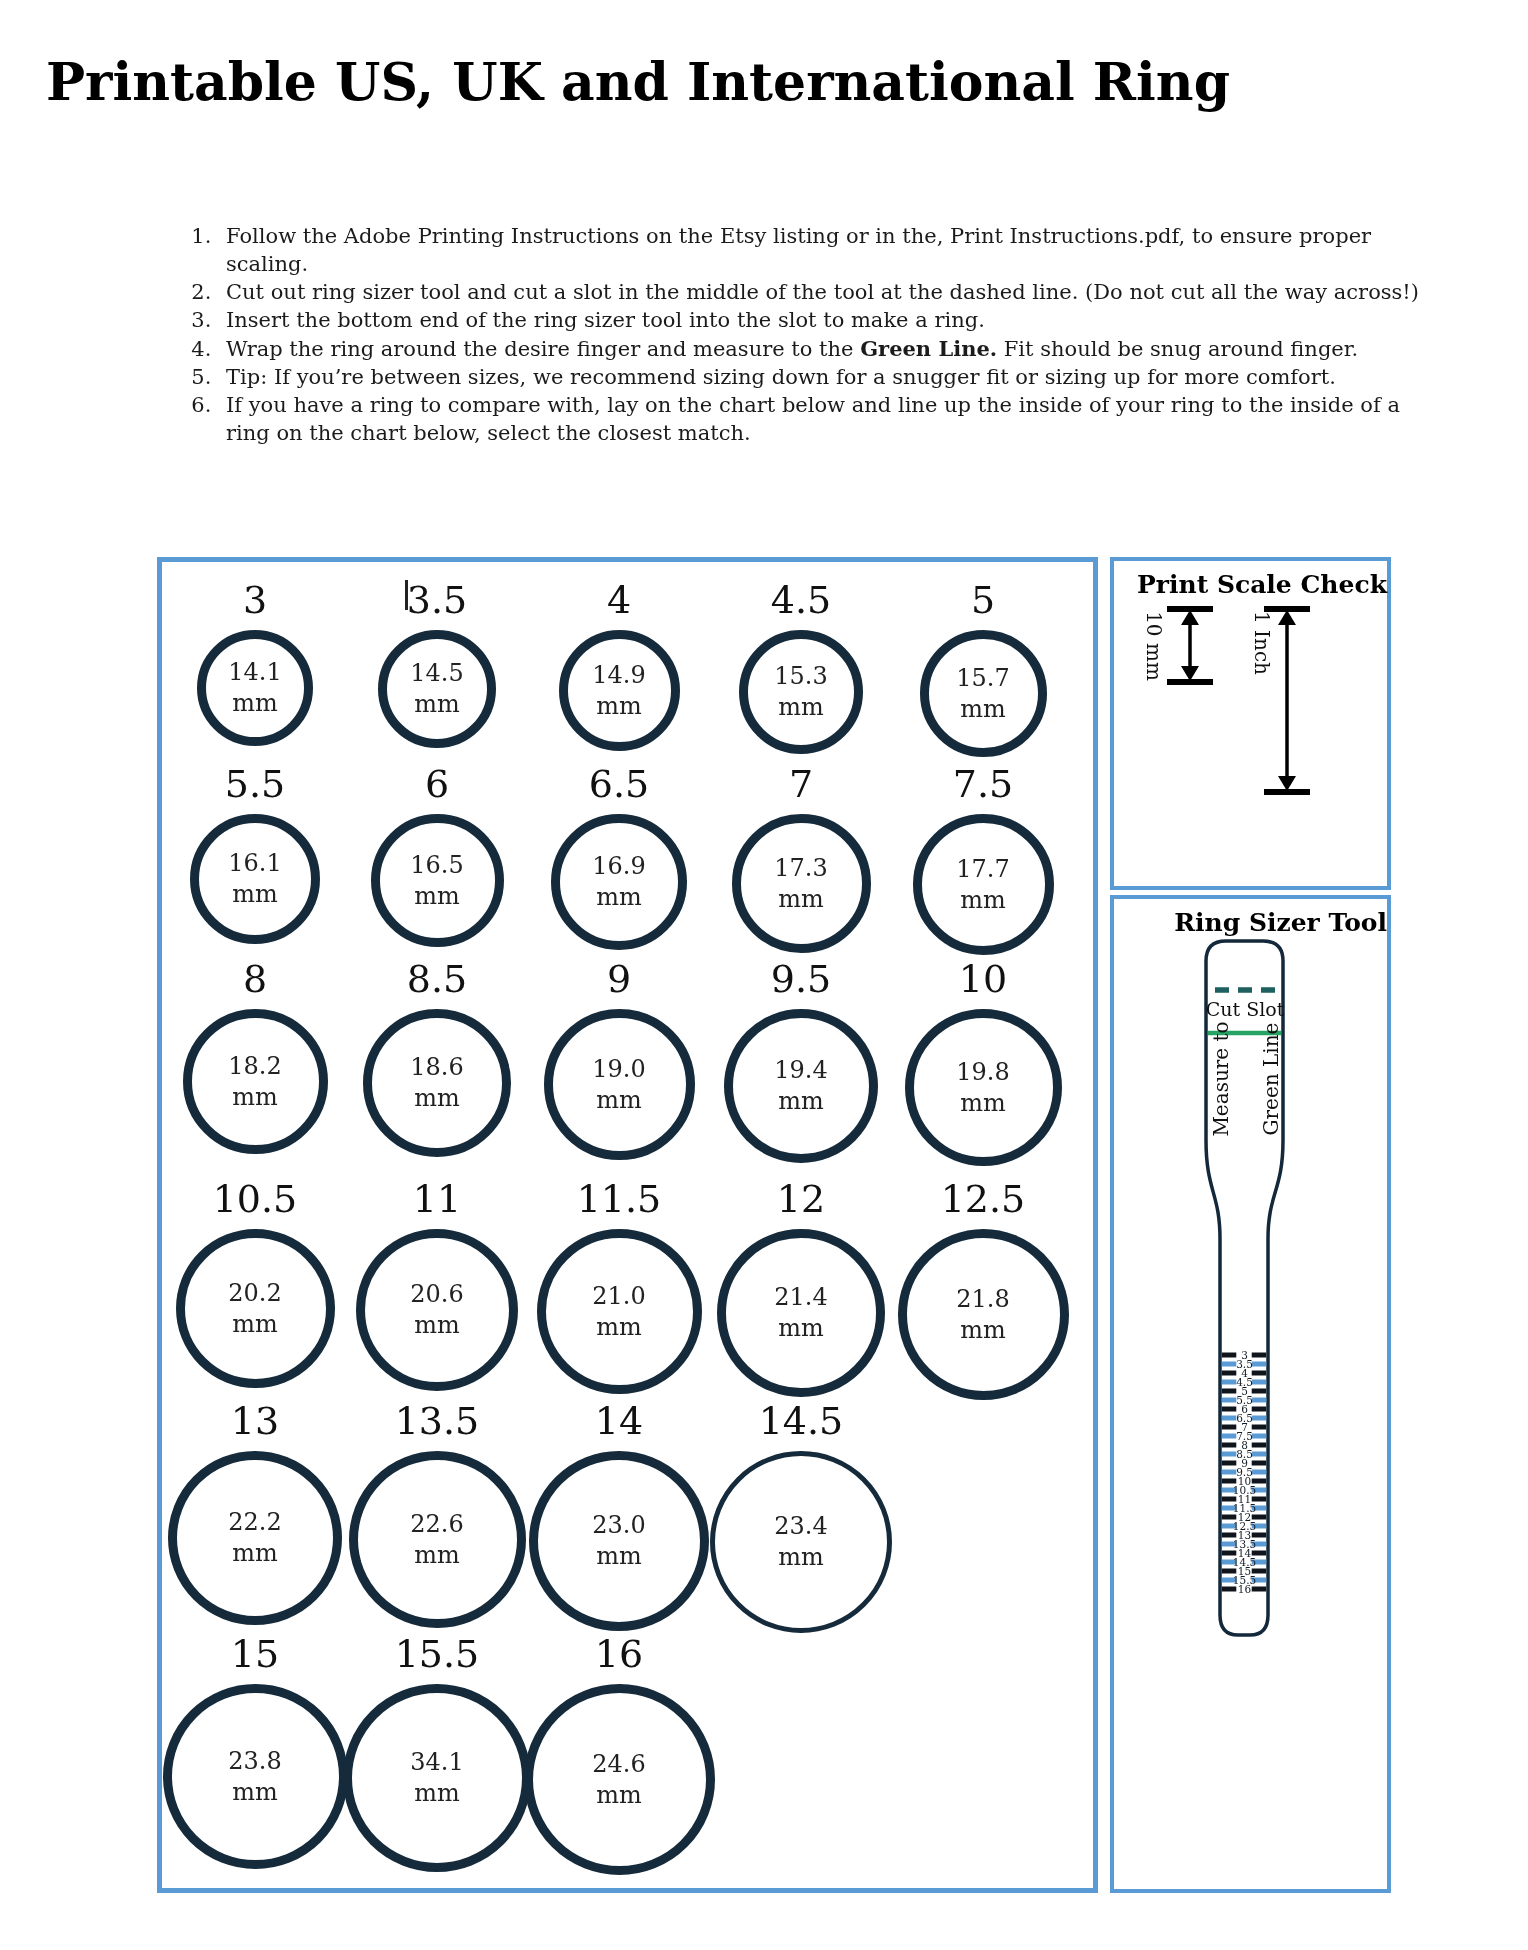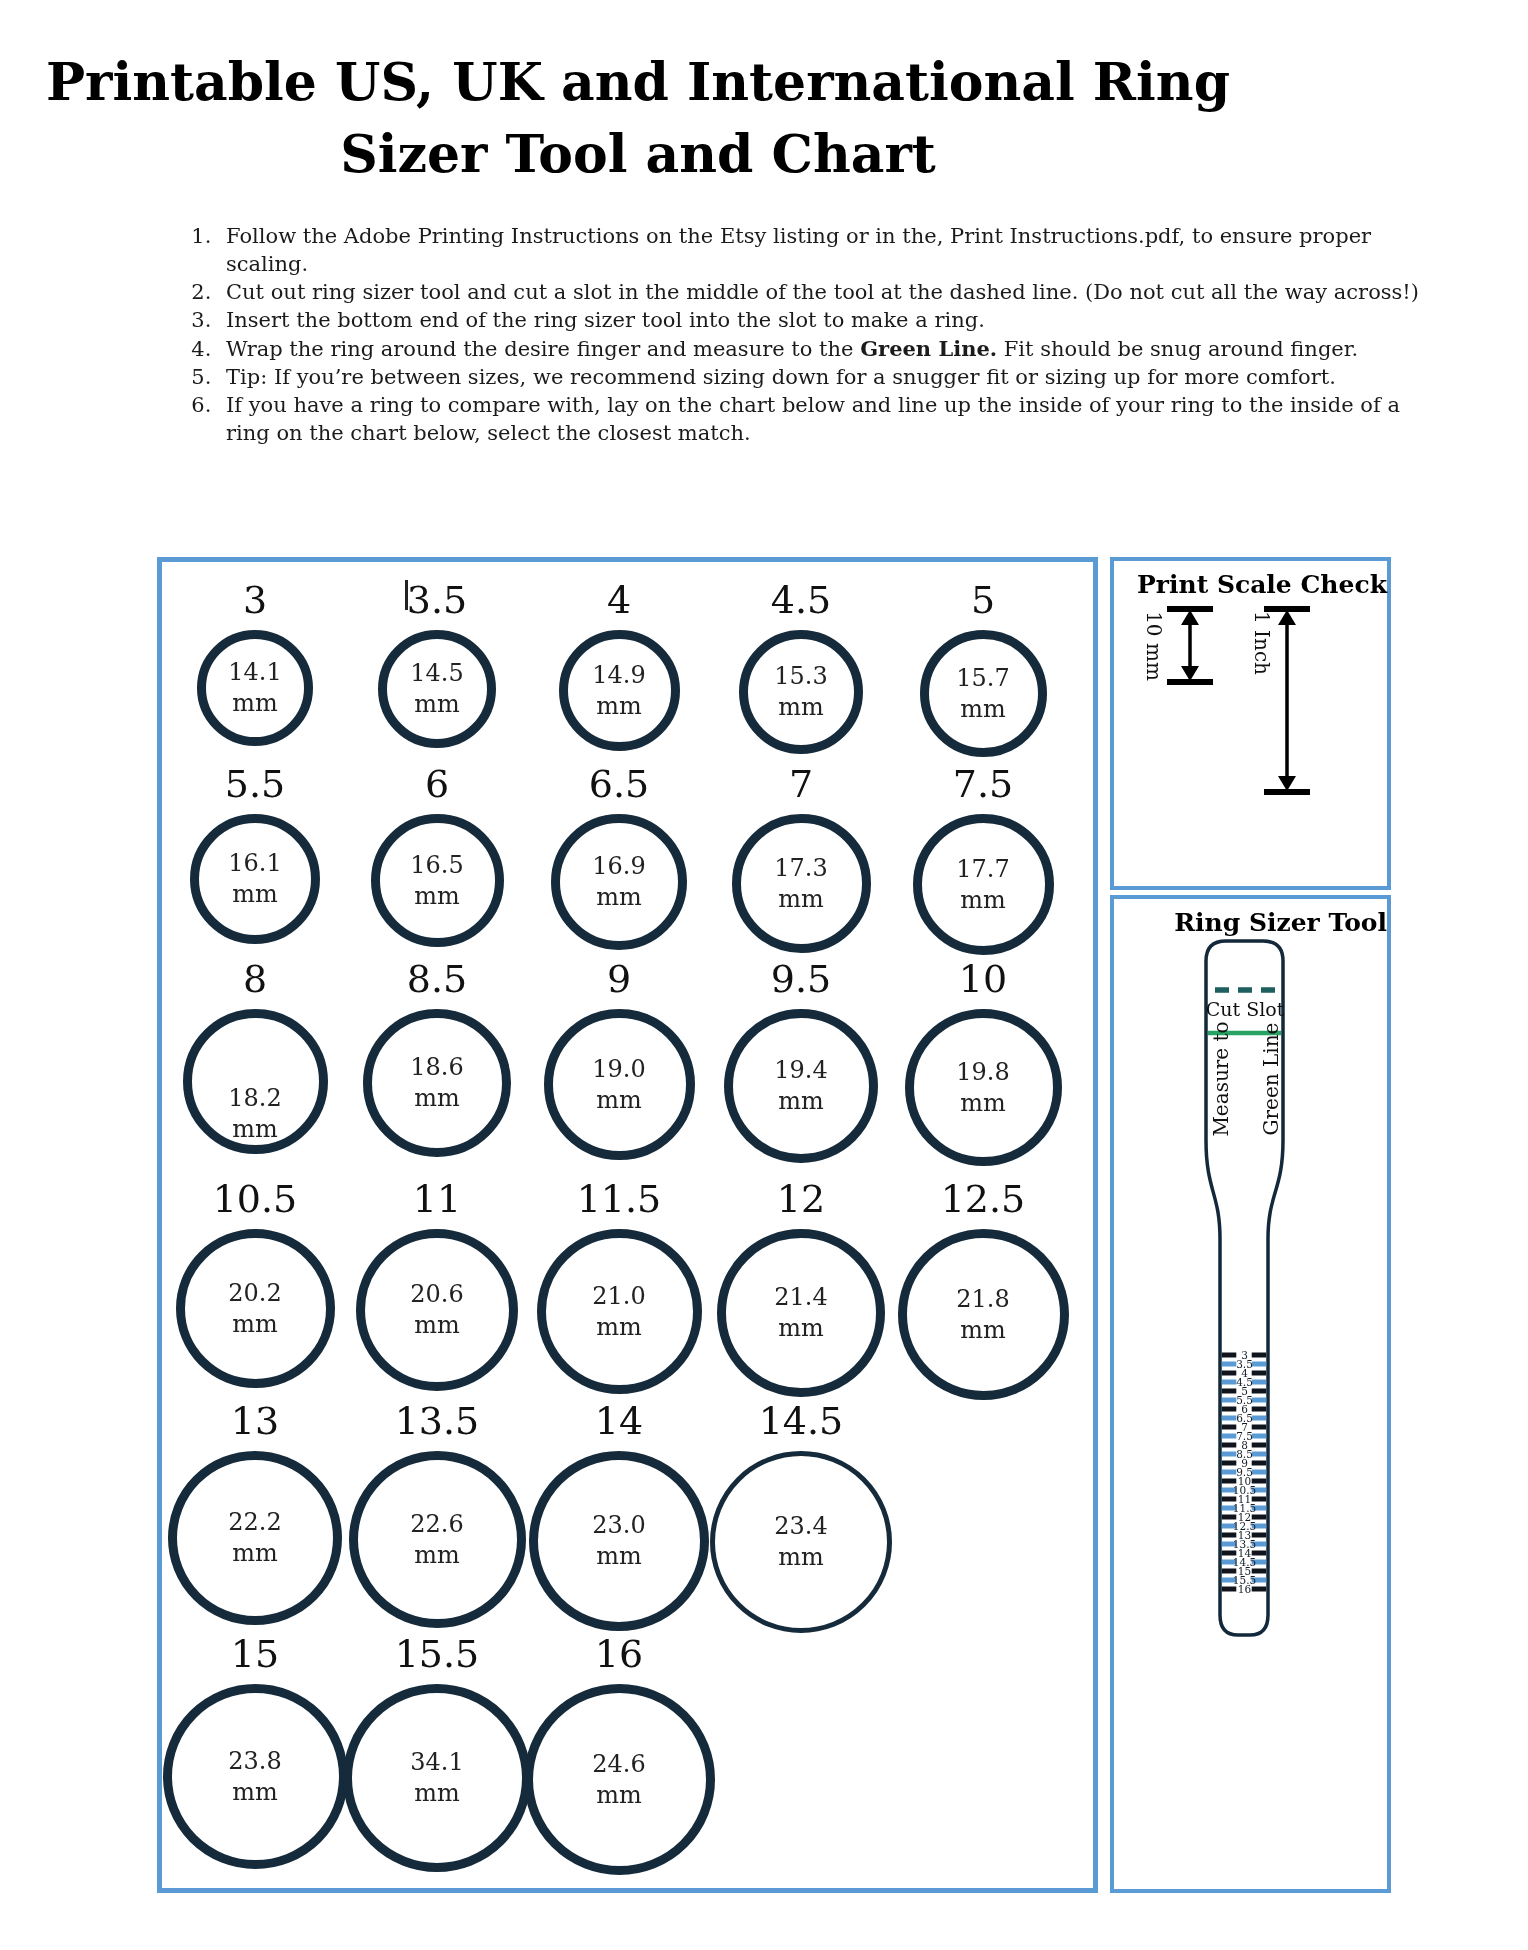--- a/index.html
+++ b/index.html
@@ -47,21 +47,20 @@
   .vlabel.ccw{transform:translate(-50%,-50%) rotate(-90deg);}
   .cut-slot-label{
     position:absolute;font-size:19px;color:#111;transform:translateX(-50%);white-space:nowrap;
   }
 </style>
 </head>
 <body>
 
 <div class="doc-title">
   <div>Printable US, UK and International Ring</div>
-  <div>Sizer Tool and Chart</div>
 </div>
 
 <ol class="instructions">
   <li><span>Follow the Adobe Printing Instructions on the Etsy listing or in the, Print Instructions.pdf, to ensure proper scaling.</span></li>
   <li><span>Cut out ring sizer tool and cut a slot in the middle of the tool at the dashed line. (Do not cut all the way across!)</span></li>
   <li><span>Insert the bottom end of the ring sizer tool into the slot to make a ring.</span></li>
   <li><span>Wrap the ring around the desire finger and measure to the </span><span class="bold">Green Line.</span><span> Fit should be snug around finger.</span></li>
   <li><span>Tip: If you’re between sizes, we recommend sizing down for a snugger fit or sizing up for more comfort.</span></li>
   <li><span>If you have a ring to compare with, lay on the chart below and line up the inside of your ring to the inside of a ring on the chart below, select the closest match.</span></li>
 </ol>
@@ -138,21 +137,21 @@
           <div class="ring-size">7.5</div>
           <div class="ring-circle" style="width: 141px; height: 141px; border-width: 9px;">
             <div class="ring-mm">17.7</div>
             <div class="ring-mm">mm</div>
           </div>
         </div>
       </div>
       <div class="ring-row" style="top: 393px;">
         <div class="ring-cell">
           <div class="ring-size">8</div>
-          <div class="ring-circle" style="width: 145px; height: 145px; border-width: 9px; justify-content: flex-end;">
+          <div class="ring-circle" style="width: 145px; height: 145px; border-width: 9px;">
             <div class="ring-mm">18.2</div>
             <div class="ring-mm">mm</div>
           </div>
         </div>
         <div class="ring-cell">
           <div class="ring-size">8.5</div>
           <div class="ring-circle" style="width: 148px; height: 148px; border-width: 9px;">
             <div class="ring-mm">18.6</div>
             <div class="ring-mm">mm</div>
           </div>

